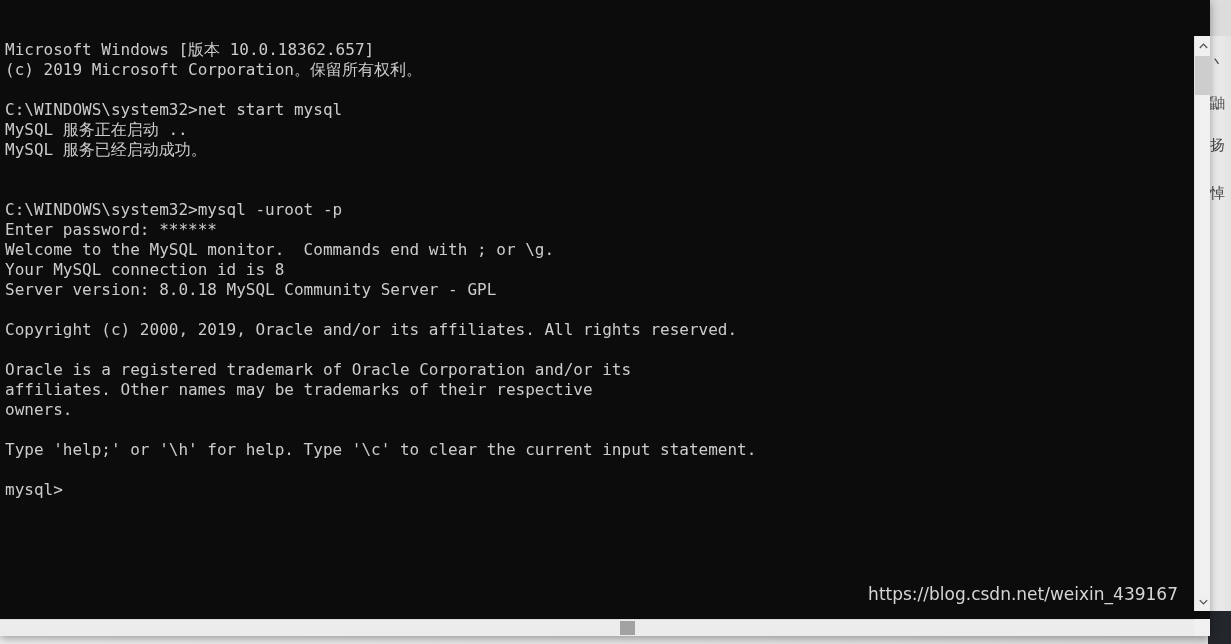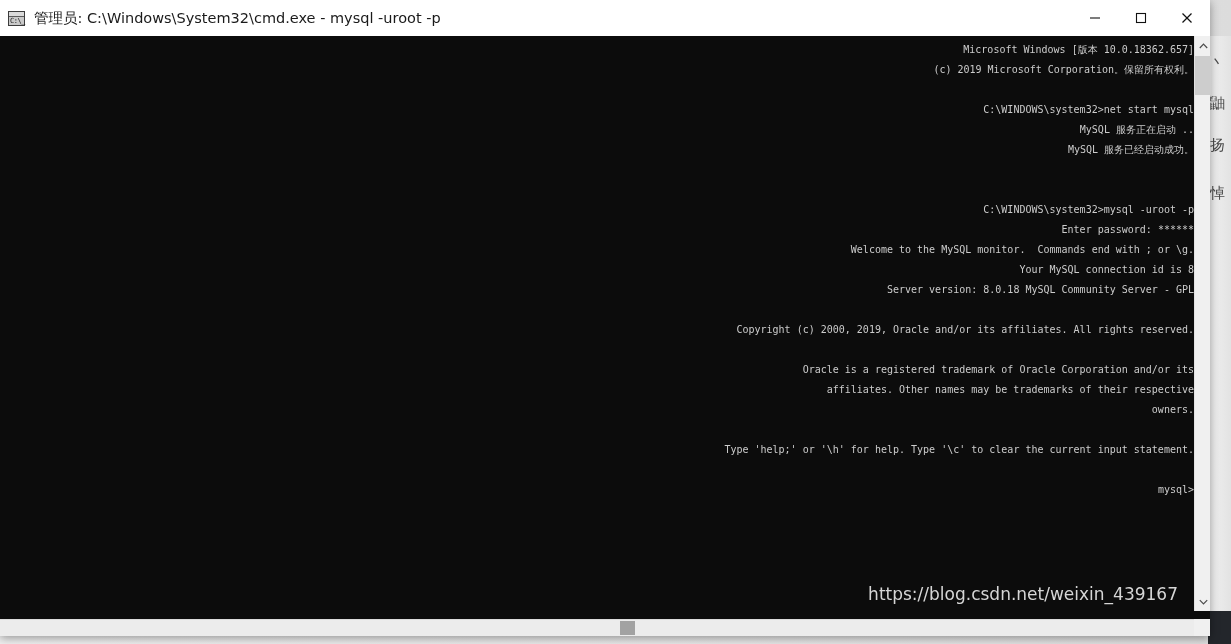--- a/index.html
+++ b/index.html
@@ -120,27 +120,26 @@
     position: absolute;
     left: 0;
     top: 36px;
     width: 1194px;
     height: 575px;
     background: #0c0c0c;
     overflow: hidden;
   }
   #console-text {
     font-family: "DejaVu Sans Mono", monospace;
-    font-size: 10px;
+    font-size: 16px;
     line-height: 20px;
     color: #cccccc;
     white-space: pre;
-    padding: 4px 0 0 11px;
+    padding: 4px 0 0 5px;
     letter-spacing: 0px;
-    text-align: right;
   }
 
   
   #watermark {
     position: absolute;
     right: 16px;
     bottom: 7px;
     font-family: "DejaVu Sans", sans-serif;
     font-size: 17px;
     color: #d6d6d6;
@@ -216,45 +215,20 @@
     <div class="glyph" style="top:58px">鼬</div>
     <div class="glyph" style="top:100px">扬</div>
     <div class="glyph" style="top:148px">悼</div>
   </div>
   <div id="bg-app-strip"></div>
 
 </div>
 
 <div id="cmd-window">
 
-  <div id="titlebar">
-
-    <div id="title-icon">
-      <span class="cmd-text">C:\_</span>
-    </div>
-
-    <div id="title-text">管理员: C:\Windows\System32\cmd.exe - mysql  -uroot -p</div>
-
-    <div class="win-btn">
-      <svg width="12" height="12" viewBox="0 0 12 12" aria-hidden="true">
-        <line x1="1" y1="6" x2="11" y2="6" stroke="#111" stroke-width="1.1"></line>
-      </svg>
-    </div>
-    <div class="win-btn">
-      <svg width="12" height="12" viewBox="0 0 12 12" aria-hidden="true">
-        <rect x="1.5" y="1.5" width="9" height="9" fill="none" stroke="#111" stroke-width="1.1"></rect>
-      </svg>
-    </div>
-    <div class="win-btn">
-      <svg width="12" height="12" viewBox="0 0 12 12" aria-hidden="true">
-        <line x1="1.5" y1="1.5" x2="10.5" y2="10.5" stroke="#111" stroke-width="1.2"></line>
-        <line x1="10.5" y1="1.5" x2="1.5" y2="10.5" stroke="#111" stroke-width="1.2"></line>
-      </svg>
-    </div>
-  </div>
 
   <div id="console" style="background: rgb(12, 12, 12);">
     <div id="console-text" style="color: rgb(204, 204, 204);">Microsoft Windows [版本 10.0.18362.657]
 (c) 2019 Microsoft Corporation。保留所有权利。
 
 C:\WINDOWS\system32&gt;net start mysql
 MySQL 服务正在启动 ..
 MySQL 服务已经启动成功。
 
 

